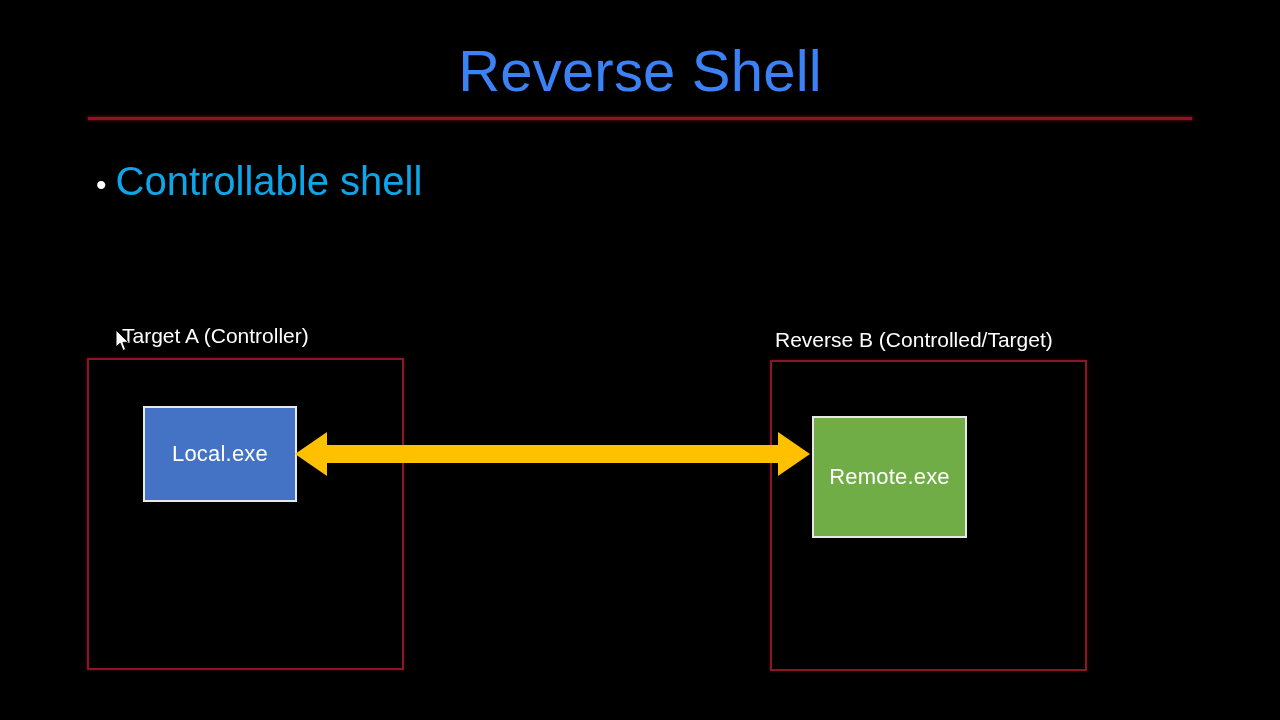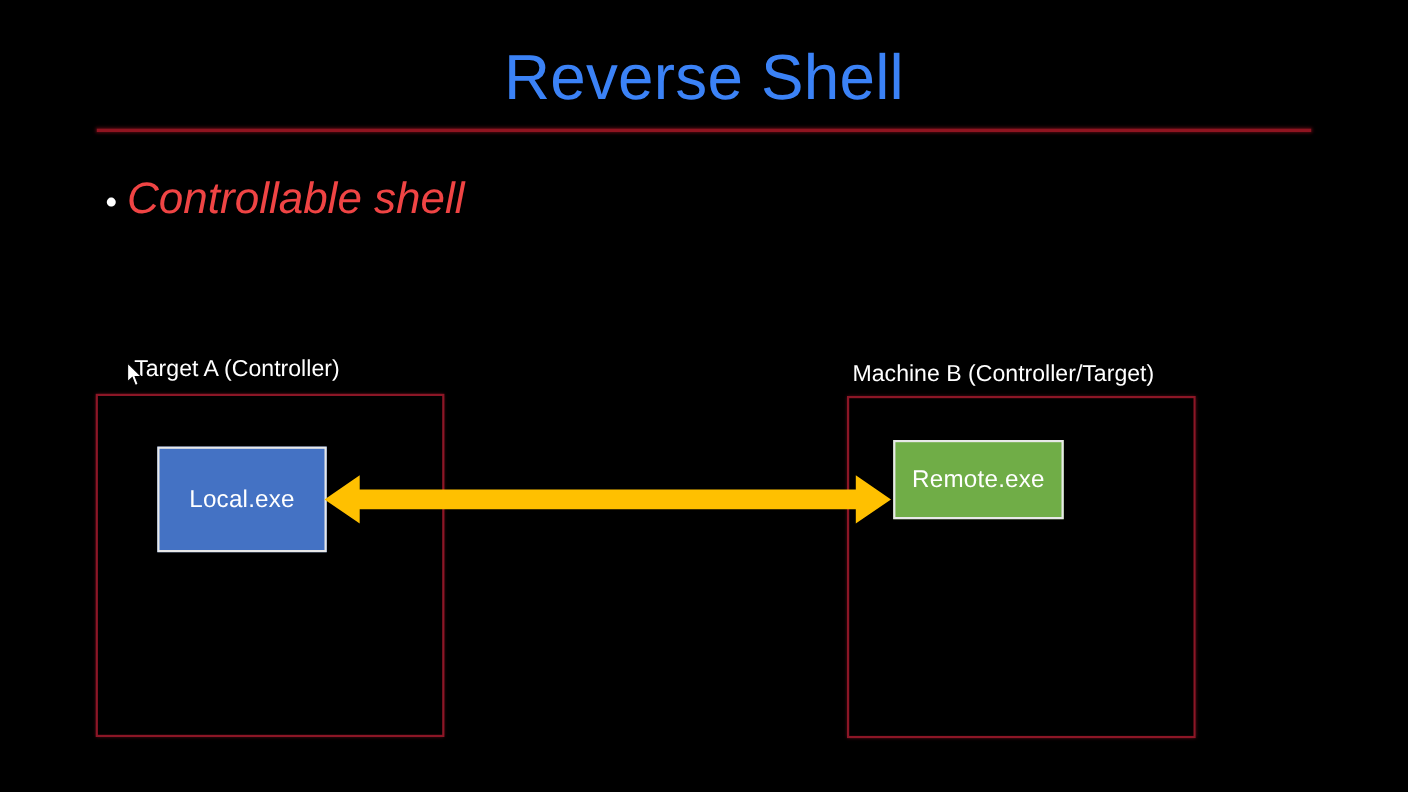--- a/index.html
+++ b/index.html
@@ -57,23 +57,22 @@
   }
   #bullet-dot {
     font-size: 30px;
     line-height: 52px;
     color: #FFFFFF;
     margin-right: 9px;
   }
   #bullet-text {
     font-size: 40px;
     line-height: 52px;
-    color: #ef4444;
-    white-space: nowrap;
-    font-style: italic;
+    color: #0ea5e9;
+    white-space: nowrap;
   }
 
   
   .machine-label {
     position: absolute;
     color: #FFFFFF;
     font-size: 21px;
     line-height: 26px;
     white-space: nowrap;
   }
@@ -115,23 +114,23 @@
     letter-spacing: 0.2px;
   }
   #local-exe-box {
     left: 143px;
     top: 406px;
     width: 154px;
     height: 96px;
   }
   #remote-exe-box {
     left: 812px;
-    top: 400px;
+    top: 416px;
     width: 155px;
-    height: 72px;
+    height: 122px;
   }
 
   
   #network-arrow-group {
     position: absolute;
     left: 295px;
     top: 426px;
     width: 515px;
     height: 56px;
   }
@@ -174,21 +173,21 @@
     <span id="bullet-dot">•</span>
     <span id="bullet-text">Controllable shell</span>
   </div>
 
   <div id="label-machine-a" class="machine-label">Target A (Controller)</div>
   <div id="machine-a-box" class="machine-box"></div>
   <div id="local-exe-box" class="process-box" style="background:#4472C4;">
     <span>Local.exe</span>
   </div>
 
-  <div id="label-machine-b" class="machine-label">Machine B (Controller/Target)</div>
+  <div id="label-machine-b" class="machine-label">Reverse B (Controlled/Target)</div>
   <div id="machine-b-box" class="machine-box"></div>
   <div id="remote-exe-box" class="process-box" style="background:#70AD47;">
     <span>Remote.exe</span>
   </div>
 
   <div id="network-arrow-group">
     <svg id="network-arrow-svg" viewBox="0 0 515 56" xmlns="http://www.w3.org/2000/svg">
       <polygon points="0,28 32,6 32,19 483,19 483,6 515,28 483,50 483,37 32,37 32,50" fill="#FFC000"></polygon>
     </svg>
   </div>

